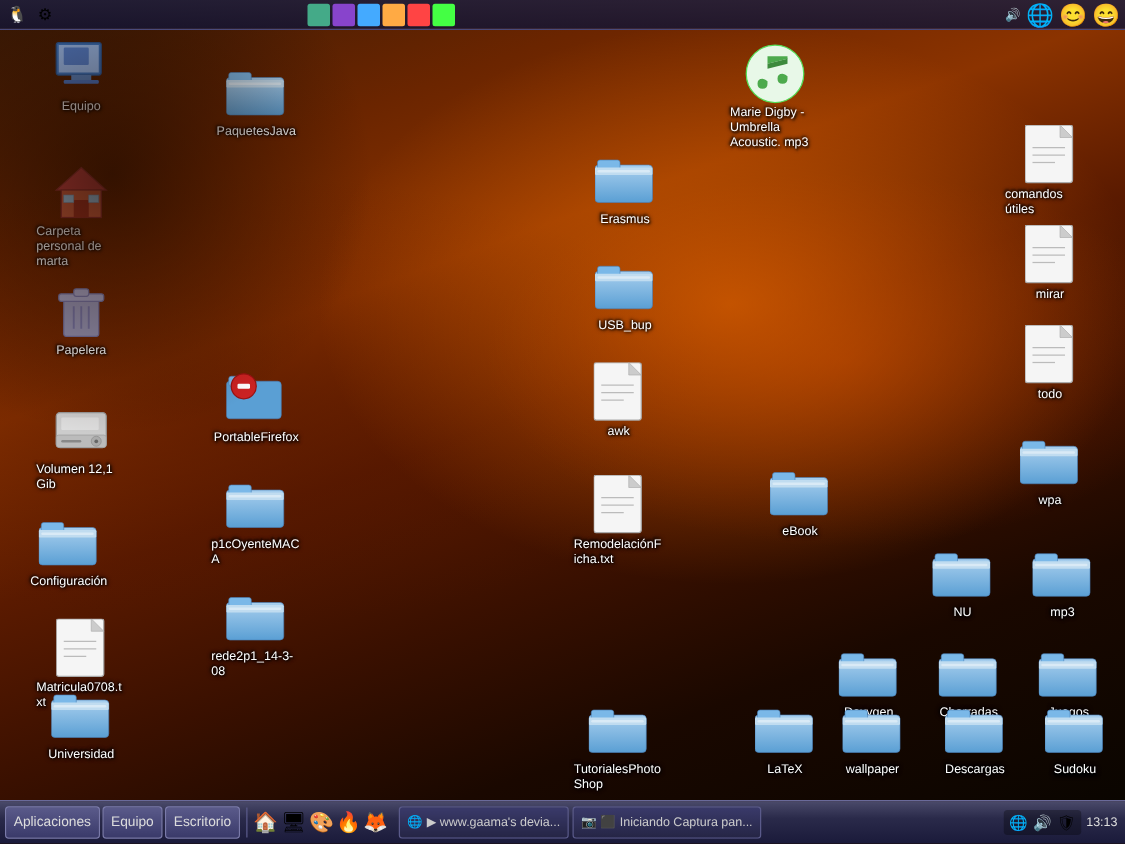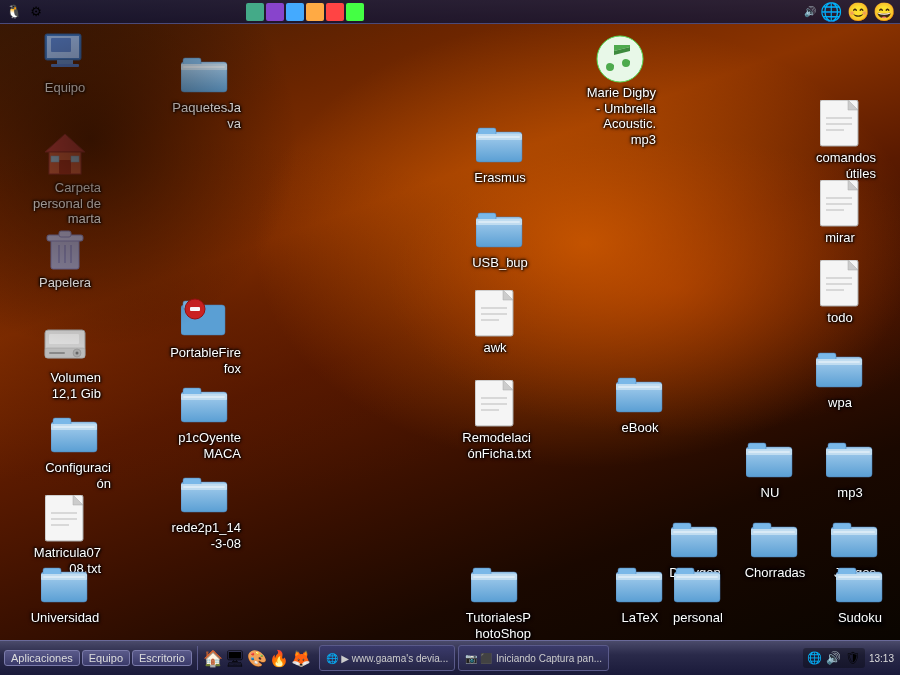--- a/index.html
+++ b/index.html
@@ -49,23 +49,23 @@
     }
     .icon-image {
       width: 48px;
       height: 48px;
       display: flex;
       align-items: center;
       justify-content: center;
       margin-bottom: 2px;
     }
     .icon-label {
-      font-size: 13px;
+      font-size: 10px;
       color: #fff;
-      text-align: right;
+      text-align: left;
       text-shadow: 1px 1px 2px #000, -1px -1px 2px #000, 0 0 4px #000;
       line-height: 1.2;
       max-width: 78px;
       word-break: break-word;
     }
     
     #taskbar {
       position: absolute;
       bottom: 0; left: 0; right: 0;
       height: 35px;
@@ -75,21 +75,21 @@
       border-top: 1px solid #6a6a9a;
       z-index: 100;
     }
     .taskbar-left {
       display: flex;
       align-items: center;
       gap: 2px;
       padding: 0 4px;
     }
     .taskbar-btn {
-      height: 16px;
+      height: 26px;
       padding: 0 6px;
       background: linear-gradient(180deg, #5a5a8a, #3a3a6a);
       border: 1px solid #7a7aaa;
       border-radius: 3px;
       color: #ddd;
       font-size: 11px;
       cursor: pointer;
       display: flex;
       align-items: center;
       gap: 3px;
@@ -263,21 +263,21 @@
     <rect x="4" y="10" width="40" height="28" rx="3" fill="#ccc" stroke="#999" stroke-width="1"></rect>
     <rect x="4" y="28" width="40" height="10" rx="2" fill="#bbb" stroke="#999" stroke-width="0.5"></rect>
     <circle cx="36" cy="33" r="4" fill="#aaa" stroke="#888" stroke-width="0.5"></circle>
     <circle cx="36" cy="33" r="1.5" fill="#666"></circle>
     <rect x="8" y="32" width="16" height="2" rx="1" fill="#888"></rect>
     <rect x="8" y="14" width="30" height="10" rx="1" fill="#ddd"></rect>
   </svg>
       </div>
     <span class="icon-label">Volumen 12,1 Gib</span>
   </div>
-    <div class="desktop-icon" style="left: 35px; top: 406px;">
+    <div class="desktop-icon" style="left: 15px; top: 406px;">
     <div class="icon-image">
         <svg viewBox="0 0 48 40" width="48" height="40" xmlns="http://www.w3.org/2000/svg">
     <defs>
       <linearGradient id="fg1" x1="0" y1="0" x2="0" y2="1">
         <stop offset="0%" stop-color="#a8cfee"></stop>
         <stop offset="100%" stop-color="#5a9fd4"></stop>
       </linearGradient>
       <linearGradient id="fg2" x1="0" y1="0" x2="0" y2="1">
         <stop offset="0%" stop-color="#d0e8f8"></stop>
         <stop offset="100%" stop-color="#7ab8e8"></stop>
@@ -300,21 +300,21 @@
         <svg viewBox="0 0 40 48" width="40" height="48" xmlns="http://www.w3.org/2000/svg">
     <rect x="0" y="0" width="38" height="46" rx="2" fill="#f5f5f5" stroke="#aaa" stroke-width="1"></rect>
     <polygon points="28,0 38,10 28,10" fill="#ccc" stroke="#aaa" stroke-width="0.5"></polygon>
     <line x1="6" y1="18" x2="32" y2="18" stroke="#bbb" stroke-width="1"></line>
     <line x1="6" y1="24" x2="32" y2="24" stroke="#bbb" stroke-width="1"></line>
     <line x1="6" y1="30" x2="24" y2="30" stroke="#bbb" stroke-width="1"></line>
   </svg>
       </div>
     <span class="icon-label">Matricula0708.txt</span>
   </div>
-    <div class="desktop-icon" style="left: 25px; top: 556px;">
+    <div class="desktop-icon" style="left: 25px; top: 544px;">
     <div class="icon-image">
         <svg viewBox="0 0 48 40" width="48" height="40" xmlns="http://www.w3.org/2000/svg">
     <defs>
       <linearGradient id="fg1" x1="0" y1="0" x2="0" y2="1">
         <stop offset="0%" stop-color="#a8cfee"></stop>
         <stop offset="100%" stop-color="#5a9fd4"></stop>
       </linearGradient>
       <linearGradient id="fg2" x1="0" y1="0" x2="0" y2="1">
         <stop offset="0%" stop-color="#d0e8f8"></stop>
         <stop offset="100%" stop-color="#7ab8e8"></stop>
@@ -733,21 +733,21 @@
 
     <rect x="2" y="4" width="18" height="8" rx="2" fill="#7ab8e8" stroke="#4a80b8" stroke-width="0.5"></rect>
 
     <rect x="0" y="10" width="46" height="6" rx="1" fill="#c0dcf0"></rect>
 
     <rect x="2" y="12" width="42" height="2" rx="1" fill="rgba(255,255,255,0.4)"></rect>
   </svg>
       </div>
     <span class="icon-label">TutorialesPhotoShop</span>
   </div>
-    <div class="desktop-icon" style="left: 600px; top: 556px;">
+    <div class="desktop-icon" style="left: 588px; top: 556px;">
     <div class="icon-image">
         <svg viewBox="0 0 48 40" width="48" height="40" xmlns="http://www.w3.org/2000/svg">
     <defs>
       <linearGradient id="fg1" x1="0" y1="0" x2="0" y2="1">
         <stop offset="0%" stop-color="#a8cfee"></stop>
         <stop offset="100%" stop-color="#5a9fd4"></stop>
       </linearGradient>
       <linearGradient id="fg2" x1="0" y1="0" x2="0" y2="1">
         <stop offset="0%" stop-color="#d0e8f8"></stop>
         <stop offset="100%" stop-color="#7ab8e8"></stop>
@@ -781,21 +781,46 @@
 
     <rect x="0" y="8" width="46" height="30" rx="3" fill="url(#fg1)" stroke="#4a80b8" stroke-width="0.5"></rect>
 
     <rect x="2" y="4" width="18" height="8" rx="2" fill="#7ab8e8" stroke="#4a80b8" stroke-width="0.5"></rect>
 
     <rect x="0" y="10" width="46" height="6" rx="1" fill="#c0dcf0"></rect>
 
     <rect x="2" y="12" width="42" height="2" rx="1" fill="rgba(255,255,255,0.4)"></rect>
   </svg>
       </div>
-    <span class="icon-label">personal</span>
+    <span class="icon-label">wallpaper</span>
+  </div>
+    <div class="desktop-icon" style="left: 740px; top: 556px;">
+    <div class="icon-image">
+        <svg viewBox="0 0 48 40" width="48" height="40" xmlns="http://www.w3.org/2000/svg">
+    <defs>
+      <linearGradient id="fg1" x1="0" y1="0" x2="0" y2="1">
+        <stop offset="0%" stop-color="#a8cfee"></stop>
+        <stop offset="100%" stop-color="#5a9fd4"></stop>
+      </linearGradient>
+      <linearGradient id="fg2" x1="0" y1="0" x2="0" y2="1">
+        <stop offset="0%" stop-color="#d0e8f8"></stop>
+        <stop offset="100%" stop-color="#7ab8e8"></stop>
+      </linearGradient>
+    </defs>
+
+    <rect x="0" y="8" width="46" height="30" rx="3" fill="url(#fg1)" stroke="#4a80b8" stroke-width="0.5"></rect>
+
+    <rect x="2" y="4" width="18" height="8" rx="2" fill="#7ab8e8" stroke="#4a80b8" stroke-width="0.5"></rect>
+
+    <rect x="0" y="10" width="46" height="6" rx="1" fill="#c0dcf0"></rect>
+
+    <rect x="2" y="12" width="42" height="2" rx="1" fill="rgba(255,255,255,0.4)"></rect>
+  </svg>
+      </div>
+    <span class="icon-label">Descargas</span>
   </div>
     <div class="desktop-icon" style="left: 820px; top: 556px; text-decoration: underline;">
     <div class="icon-image">
         <svg viewBox="0 0 48 40" width="48" height="40" xmlns="http://www.w3.org/2000/svg">
     <defs>
       <linearGradient id="fg1" x1="0" y1="0" x2="0" y2="1">
         <stop offset="0%" stop-color="#a8cfee"></stop>
         <stop offset="100%" stop-color="#5a9fd4"></stop>
       </linearGradient>
       <linearGradient id="fg2" x1="0" y1="0" x2="0" y2="1">

